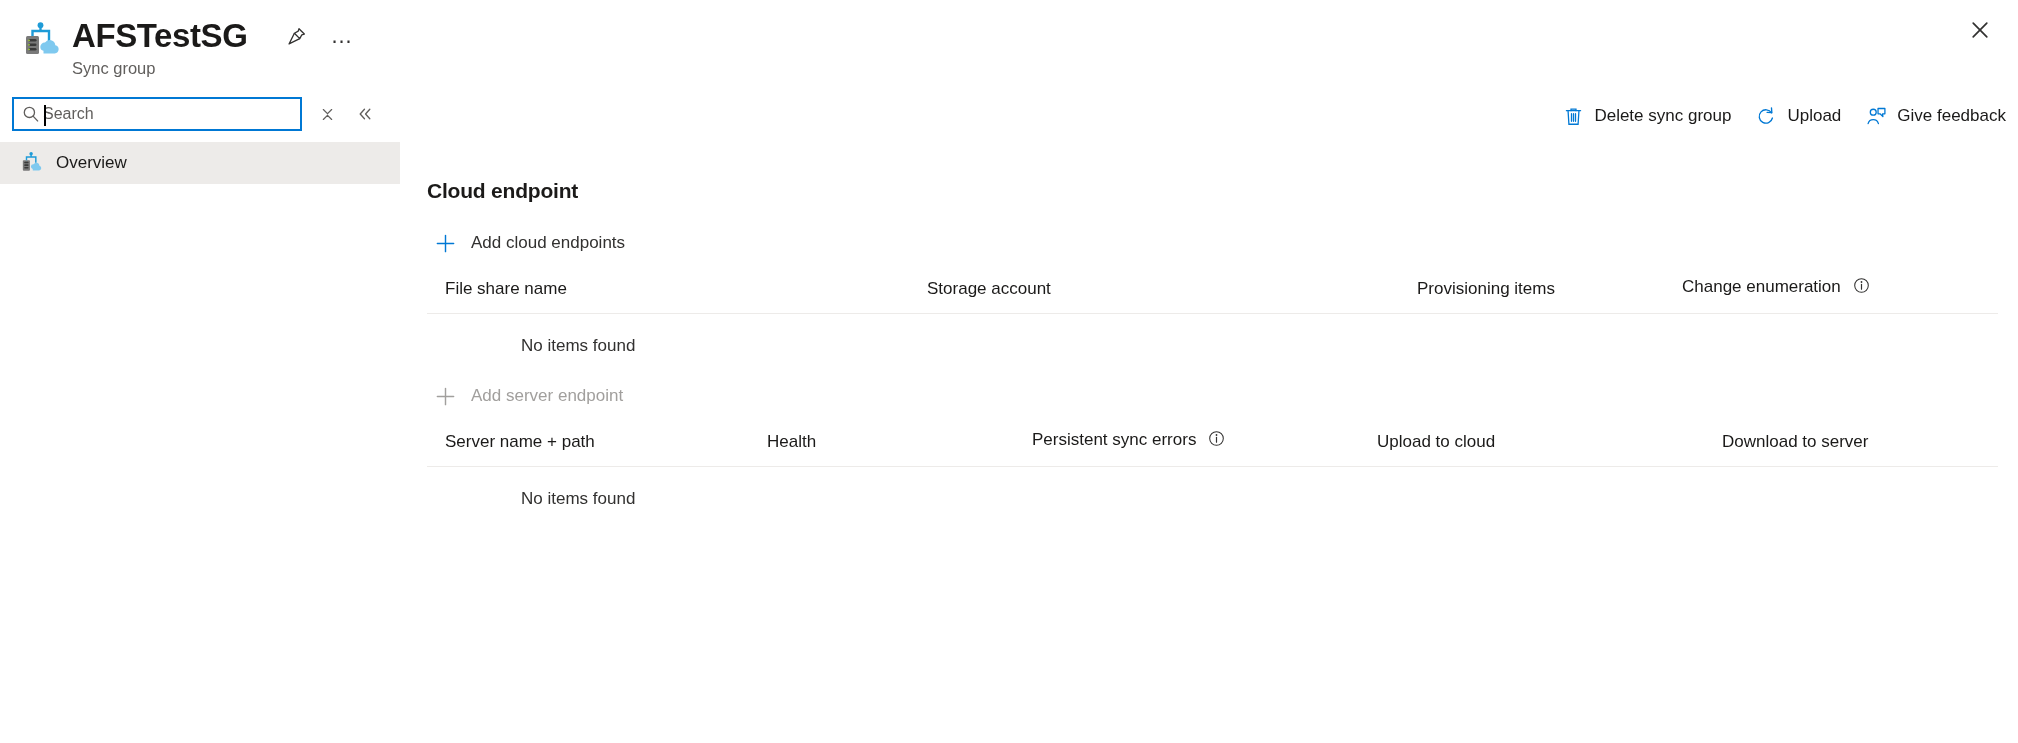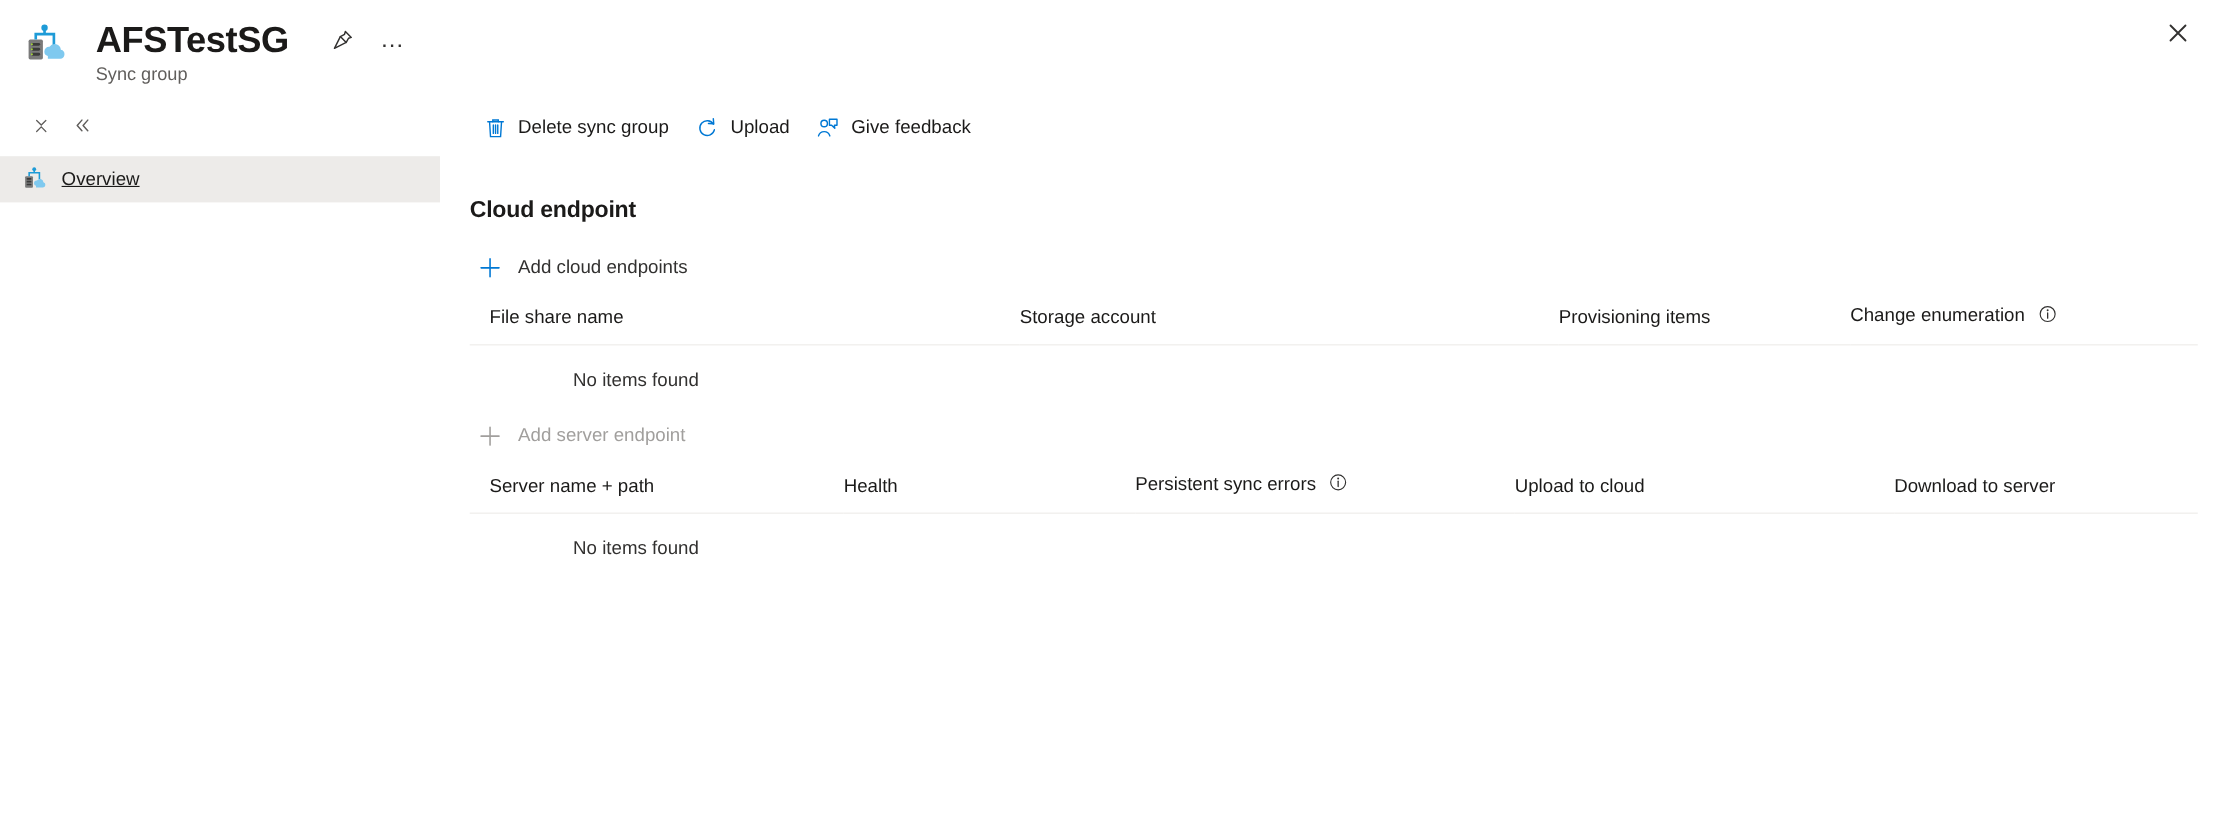--- a/index.html
+++ b/index.html
@@ -28,21 +28,20 @@
     height: 100%;
     background: #ffffff;
     position: relative;
   }
 
   .res-header {
     display: flex;
     align-items: flex-start;
     padding: 14px 0 0 18px;
     height: 88px;
-    gap: 15px;
   }
 
   .res-icon {
     width: 44px;
     height: 44px;
     margin-top: 6px;
     margin-right: 10px;
     flex: 0 0 44px;
   }
 
@@ -156,21 +155,21 @@
 
   .nav-item .nav-ico {
     width: 26px;
     flex: 0 0 26px;
     height: 26px;
     margin-right: 12px;
     display: flex;
     align-items: center;
     justify-content: center;
   }
-  .nav-label { line-height: 22px; text-decoration: underline; }
+  .nav-label { line-height: 22px; }
 
   .chev {
     display: inline-block;
     width: 9px; height: 9px;
     border-right: 1.7px solid #323130;
     border-top: 1.7px solid #323130;
     transform: rotate(45deg);
     margin-left: 2px;
   }
 
@@ -194,20 +193,21 @@
   }
 
   
   .toolbar {
     display: flex;
     align-items: center;
     height: 46px;
     margin-top: 93px;
     padding-left: 18px;
     gap: 0px;
+    justify-content: flex-end;
   }
 
   .cmd {
     display: flex;
     align-items: center;
     height: 38px;
     padding: 0 12px;
     cursor: pointer;
     font-size: 17px;
     color: #1b1a19;
@@ -328,20 +328,30 @@
               </g>
             </svg>
           </div>
           <div class="more-btn">…</div>
         </div>
         <div class="res-subtitle">Sync group</div>
       </div>
     </div>
 
     <div class="search-row">
+      <div class="search-box">
+        <span class="search-icon">
+          <svg viewBox="0 0 18 18" width="18" height="18">
+            <circle cx="7.4" cy="7.4" r="5.1" fill="none" stroke="#605e5c" stroke-width="1.3"></circle>
+            <line x1="11.1" y1="11.1" x2="16" y2="16.4" stroke="#605e5c" stroke-width="1.3"></line>
+          </svg>
+        </span>
+        <span class="search-caret"></span>
+        <input class="search-input" type="text" value="" placeholder="Search" style="">
+      </div>
       <div class="search-side-btn">
         <svg viewBox="0 0 18 18" width="15" height="15">
           <path d="M4 3 L9 8 L14 3 M4 15 L9 10 L14 15" fill="none" stroke="#605e5c" stroke-width="1.4" stroke-linecap="round"></path>
         </svg>
       </div>
       <div class="search-side-btn">
         <svg viewBox="0 0 18 18" width="16" height="16">
           <path d="M8.4 3.6 L3.6 9 L8.4 14.4 M14.4 3.6 L9.6 9 L14.4 14.4" fill="none" stroke="#605e5c" stroke-width="1.5" stroke-linecap="round" stroke-linejoin="round"></path>
         </svg>
       </div>

